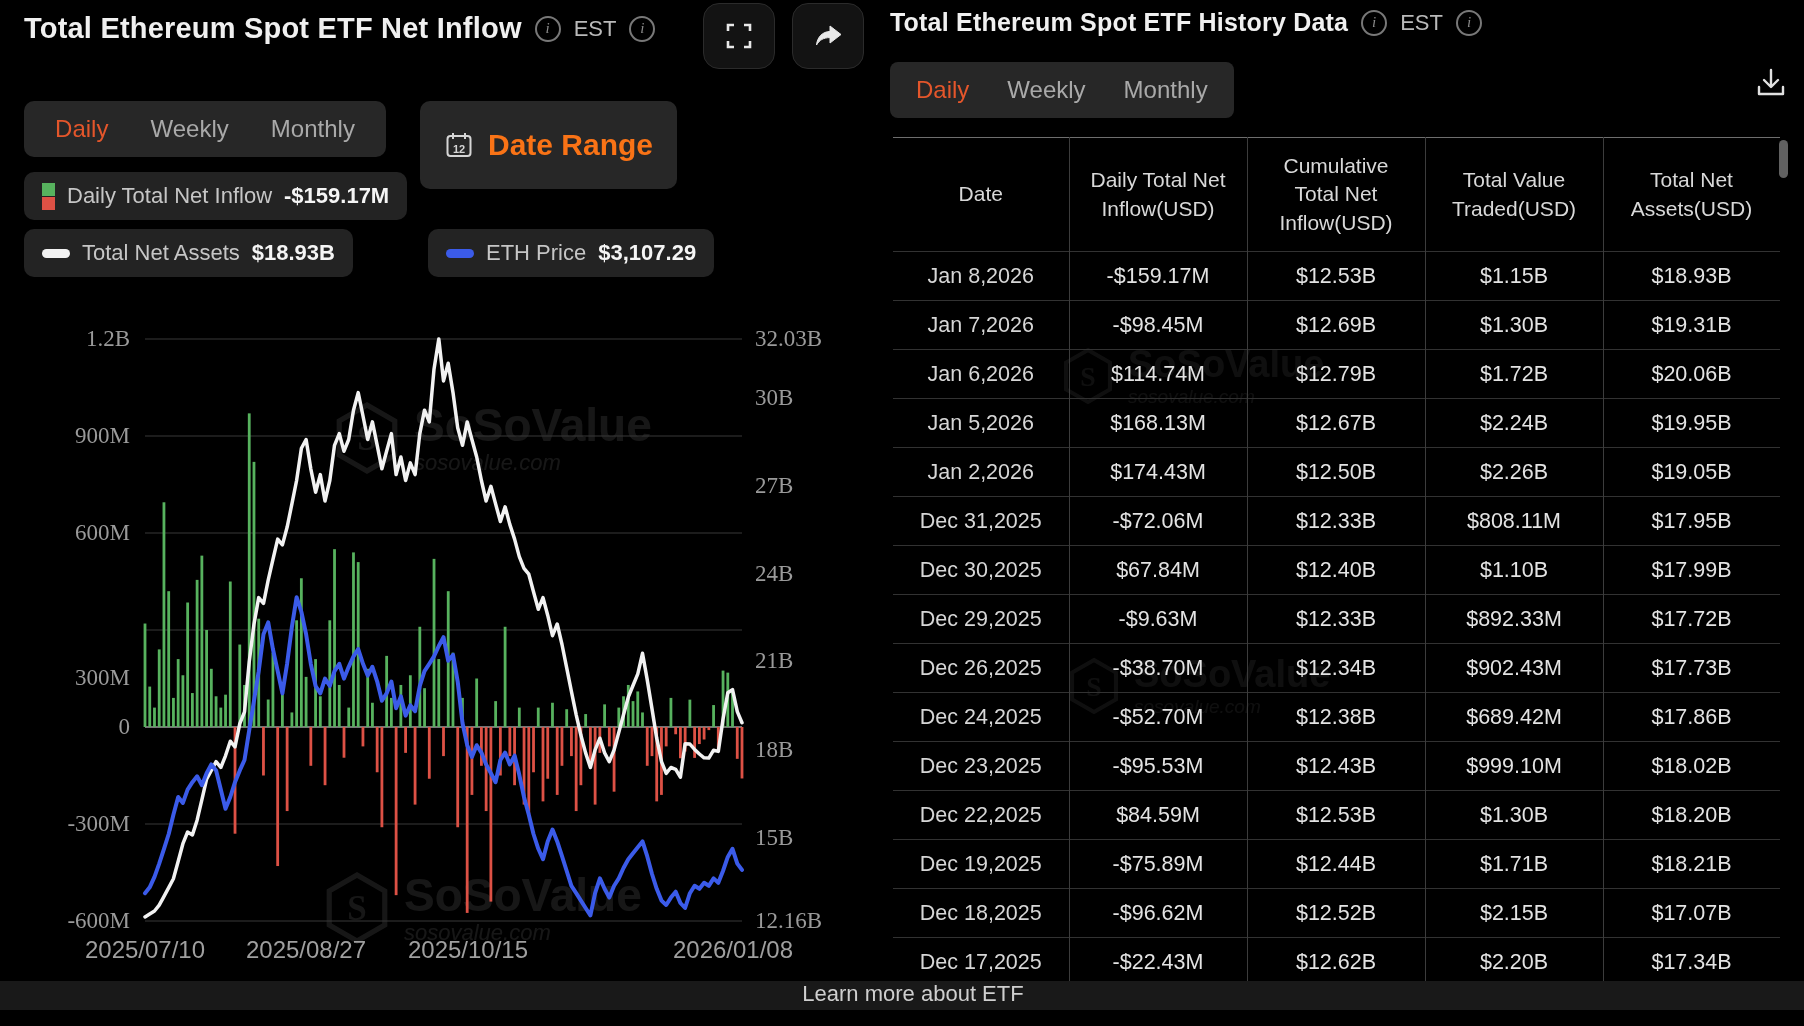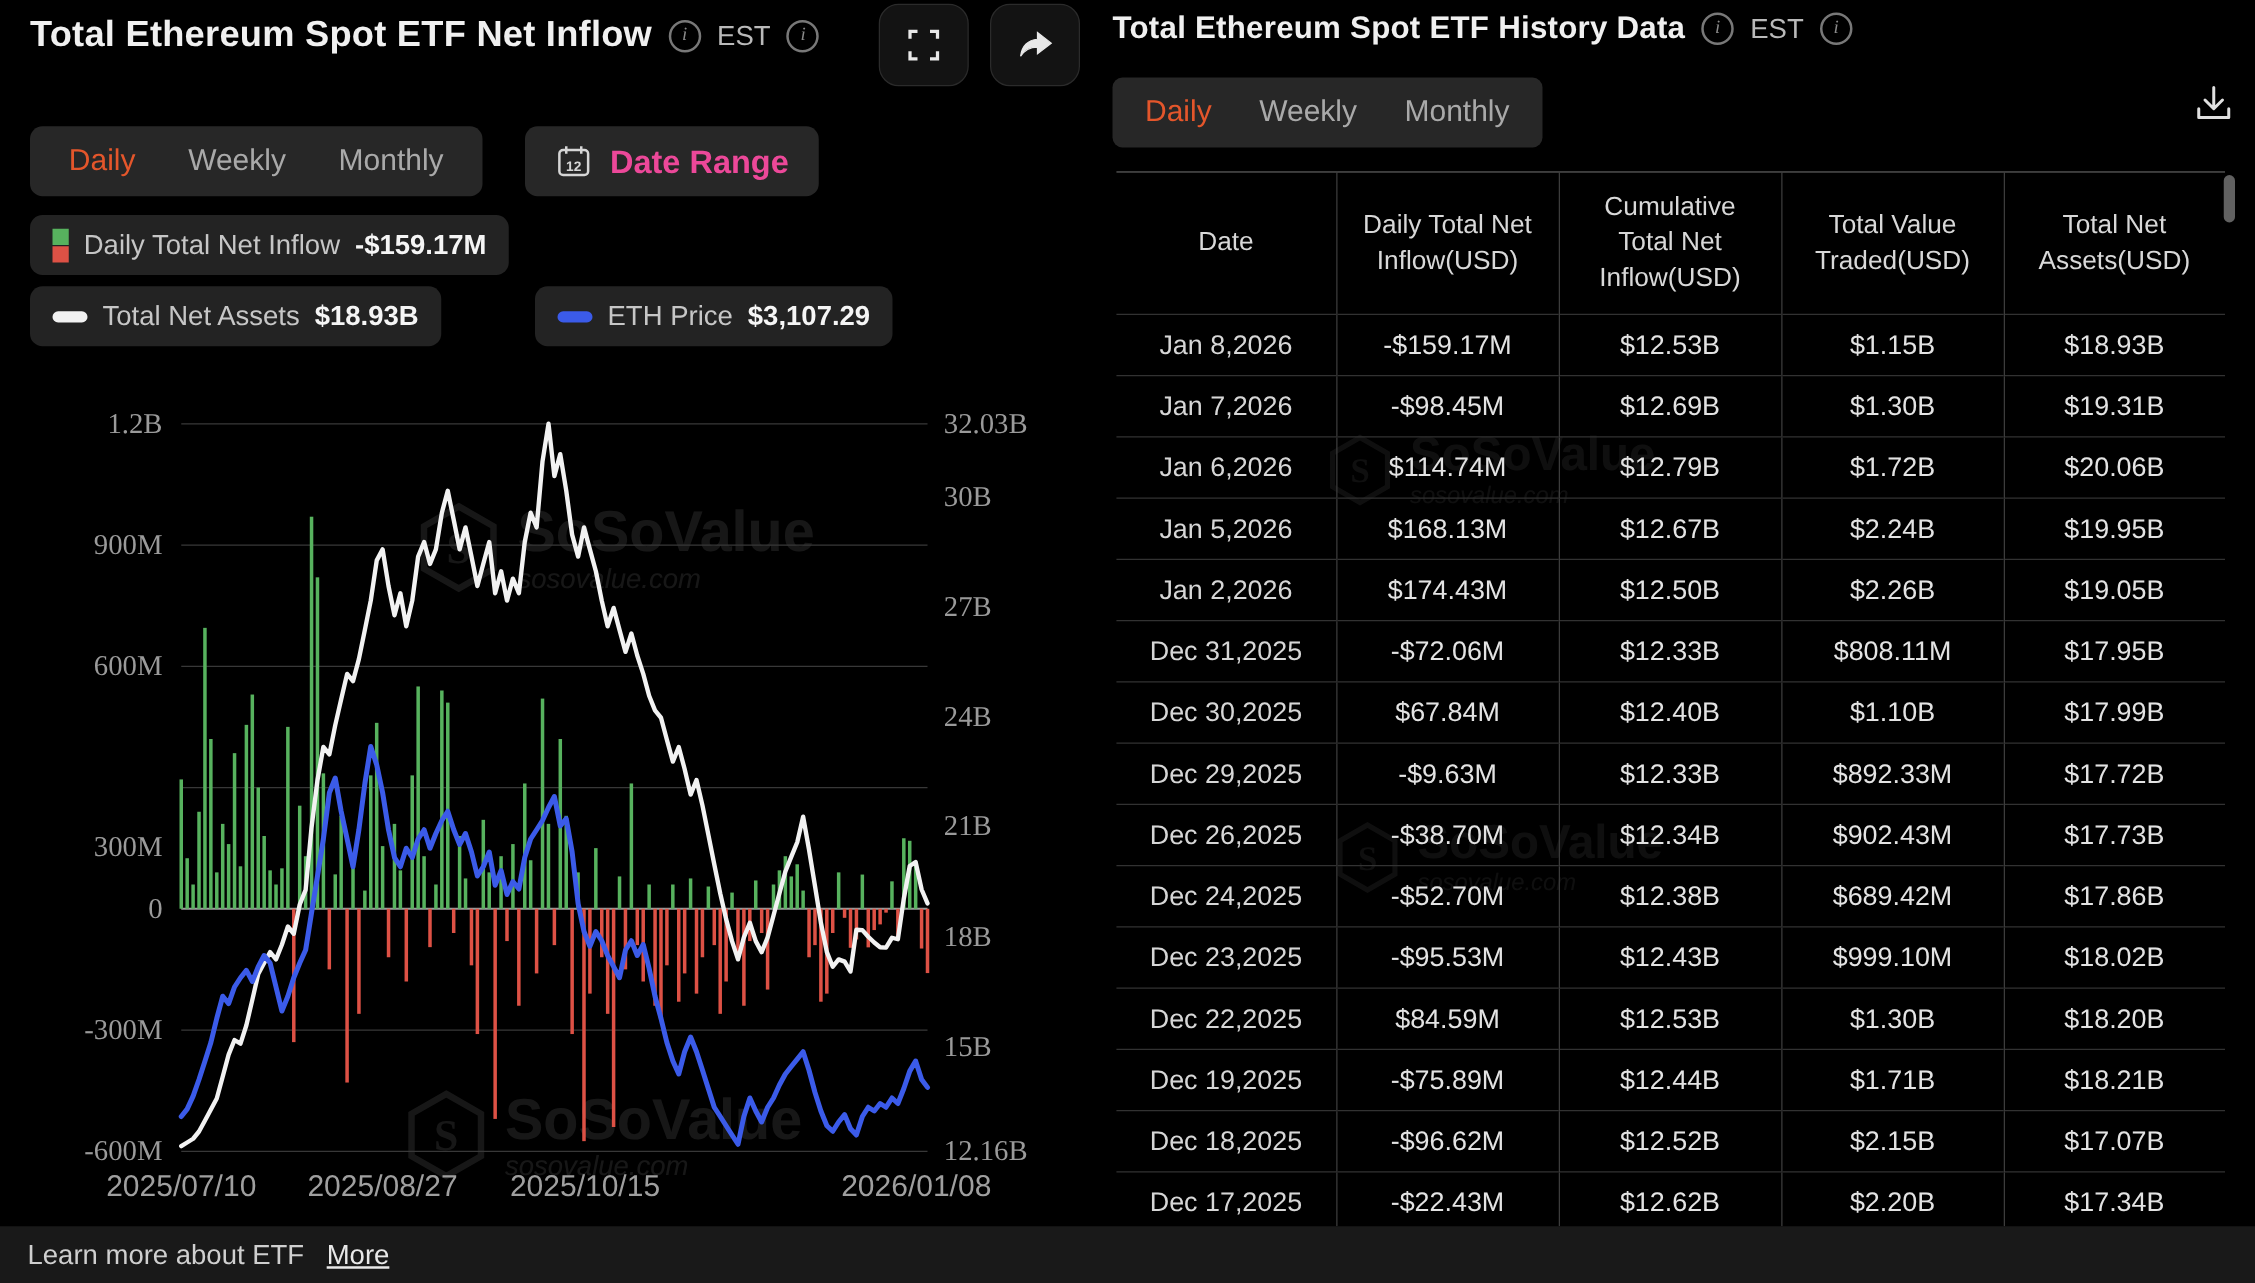--- a/index.html
+++ b/index.html
@@ -16,22 +16,22 @@
 
   .win-btn{position:absolute;top:3px;width:70px;height:64px;background:#131313;border:1px solid #2b2b2b;
            border-radius:16px;display:flex;align-items:center;justify-content:center;}
   .win-btn svg{stroke:#e8e8e8;}
 
   .lp-tabs{position:absolute;left:24px;top:101px;width:362px;height:56px;background:#272727;
            border-radius:10px;display:flex;align-items:center;justify-content:space-around;padding:0 10px;box-sizing:border-box;}
   .tab{font-size:24px;color:#a9a9a9;cursor:pointer;}
   .tab.active{color:#e4562b;}
   .daterange{position:absolute;left:420px;top:101px;height:56px;background:#272727;border-radius:10px;
-             display:flex;align-items:center;gap:14px;padding:0 24px;}
-  .daterange-label{font-size:26px;font-weight:bold;color:#ec4899;}
+             display:flex;align-items:center;gap:14px;padding:16px 24px;}
+  .daterange-label{font-size:30px;font-weight:bold;color:#f97316;}
 
   .chip{position:absolute;background:#232323;border-radius:10px;display:flex;align-items:center;
         gap:12px;padding:0 18px;height:48px;}
   .chip-label{font-size:22px;color:#c6c6c6;}
   .chip-value{font-size:22px;font-weight:bold;color:#f5f5f5;}
   .sq-icon{display:flex;flex-direction:column;gap:1px;}
   .sq-icon i{width:13px;height:13px;display:block;}
   .dash{width:28px;height:9px;border-radius:5px;}
 
   
@@ -67,22 +67,22 @@
   table.etf th,table.etf td{border-right:1px solid #3c3c3c;text-align:center;box-sizing:border-box;}
   table.etf th:first-child,table.etf td:first-child{border-left:none;}
   table.etf th{height:114px;font-size:21px;color:#d8d8d8;line-height:1.35;padding:0 14px;}
   table.etf td{height:49px;font-size:21.5px;color:#e3e3e3;border-bottom:none;border-top:1px solid #323232;}
   table.etf tr td:first-child{color:#d6d6d6;}
   td.neg{color:#e2493f;}
   td.pos{color:#3dc25b;}
   .scroll-thumb{position:absolute;left:1779px;top:140px;width:9px;height:38px;border-radius:5px;background:#616161;}
 
   
-  .footer{position:absolute;left:0;top:981px;width:1804px;height:45px;background:#191919;
-          display:flex;align-items:center;gap:18px;padding-left:22px;box-sizing:border-box;}
+  .footer{position:absolute;left:0;top:981px;width:1804px;height:29px;background:#191919;
+          display:flex;align-items:center;gap:18px;padding-left:22px;box-sizing:border-box;flex-direction:column;}
   .footer-text{font-size:22px;color:#cfcfcf;}
   .footer-link{font-size:22px;color:#e8e8e8;text-decoration:underline;cursor:pointer;}
 </style>
 </head>
 <body>
 
 <div class="page">
 
   <section>
 

